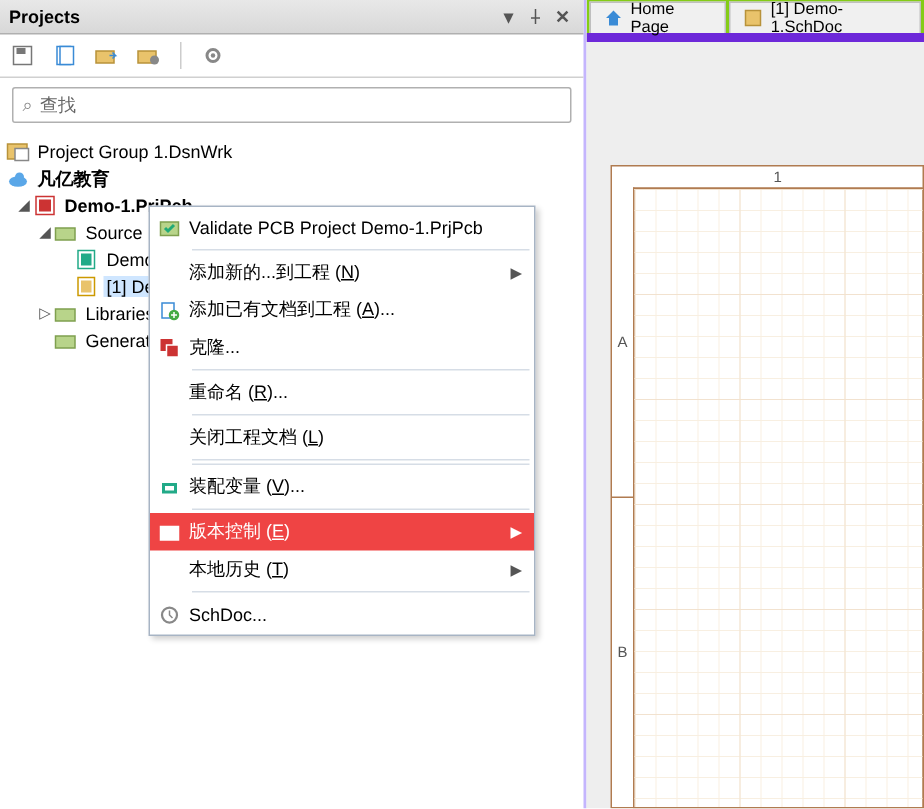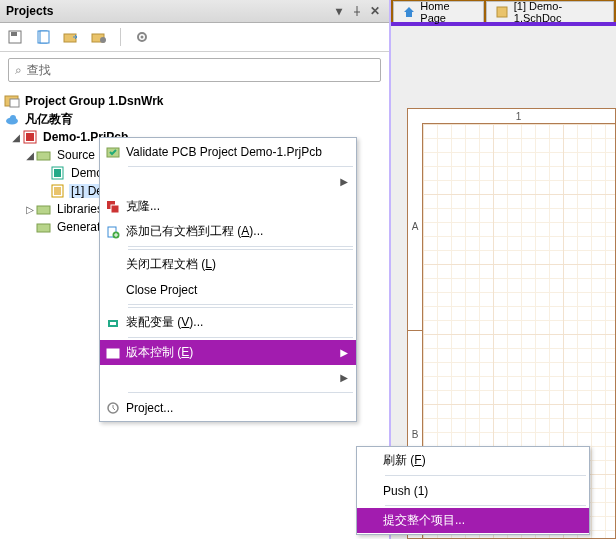--- a/index.html
+++ b/index.html
@@ -13,38 +13,38 @@
 .toolbar .sep{width:1px;height:18px;background:#ccc;margin:0 2px}
 .searchbox{margin:6px 8px;height:22px;border:1px solid #b0b0b0;border-radius:2px;display:flex;align-items:center;padding:0 6px;color:#666}
 .searchbox .mag{margin-right:5px;color:#888}
 .tree{flex:1;overflow:hidden;padding:4px 0 0 4px}
 .node{display:flex;align-items:center;height:18px;white-space:nowrap}
 .node .tw{width:12px;text-align:center;color:#555;font-size:10px}
 .node .nic{width:16px;height:16px;margin-right:3px;display:flex;align-items:center;justify-content:center}
 .node .lbl{padding:0 2px}
 .sel{background:#cfe6ff}
 .right{flex:1;display:flex;flex-direction:column;background:#fff}
-.tabbar{height:22px;display:flex;align-items:flex-end;padding-left:2px;background:#a16207;border-bottom:4px solid #6d28d9}
+.tabbar{height:22px;display:flex;align-items:flex-end;padding-left:2px;background:#84cc16;border-bottom:6px solid #6d28d9}
 .tab{height:20px;border:1px solid #bfbfbf;border-bottom:none;background:#f0f0f0;display:flex;align-items:center;padding:0 8px;margin-right:2px;font-size:11px;gap:5px}
 .tab .tic{width:14px;height:14px;display:flex;align-items:center;justify-content:center}
 .sheet{flex:1;background:#eee;position:relative;overflow:hidden}
 .frame{position:absolute;left:16px;top:82px;right:0;bottom:0;background:#fff;border:1px solid #b07b50}
 .frame .inner{position:absolute;left:14px;top:14px;right:-1px;bottom:-1px;border:1px solid #b07b50}
 .frame .colhdr{position:absolute;left:14px;right:0;top:0;height:14px;border-bottom:1px solid #b07b50;display:flex;align-items:center;justify-content:center;font-size:10px;color:#555}
 .frame .rowhdr{position:absolute;left:0;top:14px;bottom:0;width:14px;border-right:1px solid #b07b50;display:flex;flex-direction:column}
 .frame .rowcell{flex:1;display:flex;align-items:center;justify-content:center;font-size:10px;color:#555;border-bottom:1px solid #b07b50}
 .grid{position:absolute;inset:0;background-image:linear-gradient(#f2e2cf 1px,transparent 1px),linear-gradient(90deg,#f2e2cf 1px,transparent 1px),linear-gradient(#f8efe1 1px,transparent 1px),linear-gradient(90deg,#f8efe1 1px,transparent 1px);background-size:70px 70px,70px 70px,14px 14px,14px 14px}
 .ctxmenu{position:absolute;background:#fff;border:1px solid #a7b4c4;box-shadow:2px 2px 4px rgba(0,0,0,.2);padding:1px 0;z-index:10}
 .ctxmenu.main{left:99px;top:137px;width:256px}
 .ctxmenu.sub{left:356px;top:446px;width:232px}
 .mi{height:25px;display:flex;align-items:center;position:relative}
 .mi .mic{width:26px;display:flex;align-items:center;justify-content:center}
 .mi .mlbl{flex:1;padding-right:14px}
 .mi .arr{position:absolute;right:8px;color:#555;font-size:10px}
-.mi.hi{background:#a21caf;color:#fff}
+.mi.hi{background:#ef4444;color:#fff}
 .mi.hi .arr{color:#fff}
 .mi.hi .mic svg *{stroke:#fff;fill:#fff}
 .msep{height:1px;background:#d6dde6;margin:2px 3px 2px 28px}
 u{text-decoration:underline}
 svg{display:block}
 </style>
 </head>
 <body>
 
 <div class="app">
@@ -98,21 +98,21 @@
       <span>查找</span>
     </div>
     <div class="tree">
       <div class="node" style="padding-left:0">
         <span class="nic">
             <svg width="16" height="16">
               <rect x="1" y="3" width="13" height="10" fill="#e9c36b" stroke="#b8923a"></rect>
               <rect x="6" y="6" width="9" height="8" fill="#fff" stroke="#888"></rect>
             </svg>
           </span>
-        <span class="lbl" style="font-weight:bold">Project Group 1.DsnWrk</span>
+        <span class="lbl" style="font-weight:normal">Project Group 1.DsnWrk</span>
       </div>
       <div class="node" style="padding-left:0">
         <span class="nic">
             <svg width="16" height="16">
               <ellipse cx="8" cy="10" rx="6" ry="3.5" fill="#5aa7e8"></ellipse>
               <circle cx="9" cy="7" r="3" fill="#5aa7e8"></circle>
             </svg>
           </span>
         <span class="lbl" style="font-weight:bold">凡亿教育</span>
       </div>
@@ -178,51 +178,52 @@
             <svg width="14" height="14">
               <rect x="1" y="3" width="12" height="9" fill="#b8d48a" stroke="#7fa04f"></rect>
               <path d="M4 7l2 2 4-4" stroke="#2a7" fill="none" stroke-width="2"></path>
             </svg>
           </span>
           <span class="mlbl">Validate PCB Project Demo-1.PrjPcb</span>
         </div>
       <div class="msep"></div>
       <div class="mi">
           <span class="mic"></span>
+          <span class="mlbl">添加新的...到工程 (<u>N</u>)</span>
           <span class="arr">▶</span>
-        </div>
-      <div class="mi">
-          <span class="mic">
-            <svg width="14" height="14">
-              <rect x="1" y="1" width="8" height="8" fill="#c33"></rect>
-              <rect x="5" y="5" width="8" height="8" fill="#c33" stroke="#fff"></rect>
-            </svg>
-          </span>
-          <span class="mlbl">克隆...</span>
         </div>
       <div class="mi">
           <span class="mic">
             <svg width="14" height="14">
               <rect x="2" y="2" width="8" height="10" fill="#fff" stroke="#3a8bd6"></rect>
               <circle cx="10" cy="10" r="3.5" fill="#4a4"></circle>
               <path d="M10 8v4M8 10h4" stroke="#fff"></path>
             </svg>
           </span>
           <span class="mlbl">添加已有文档到工程 (<u>A</u>)...</span>
         </div>
-      <div class="msep"></div>
+      <div class="mi">
+          <span class="mic">
+            <svg width="14" height="14">
+              <rect x="1" y="1" width="8" height="8" fill="#c33"></rect>
+              <rect x="5" y="5" width="8" height="8" fill="#c33" stroke="#fff"></rect>
+            </svg>
+          </span>
+          <span class="mlbl">克隆...</span>
+        </div>
+      <div class="msep"></div>
+      <div class="mi">
+          <span class="mic"></span>
+          <span class="mlbl">重命名 (<u>R</u>)...</span>
+        </div>
       <div class="msep"></div>
       <div class="mi">
           <span class="mic"></span>
           <span class="mlbl">关闭工程文档 (<u>L</u>)</span>
         </div>
-      <div class="mi">
-          <span class="mic"></span>
-          <span class="mlbl">Close Project</span>
-        </div>
       <div class="msep"></div>
       <div class="msep"></div>
       <div class="mi">
           <span class="mic">
             <svg width="14" height="14">
               <rect x="2" y="4" width="10" height="7" fill="#2a8"></rect>
               <rect x="4" y="6" width="6" height="3" fill="#fff"></rect>
             </svg>
           </span>
           <span class="mlbl">装配变量 (<u>V</u>)...</span>
@@ -233,31 +234,32 @@
             <svg width="14" height="14">
               <rect x="1" y="3" width="12" height="9" fill="#2a8"></rect>
               <path d="M4 7h6M7 5v4" stroke="#fff"></path>
             </svg>
           </span>
           <span class="mlbl">版本控制 (<u>E</u>)</span>
           <span class="arr">▶</span>
         </div>
       <div class="mi">
           <span class="mic"></span>
+          <span class="mlbl">本地历史 (<u>T</u>)</span>
           <span class="arr">▶</span>
         </div>
       <div class="msep"></div>
       <div class="mi">
           <span class="mic">
             <svg width="14" height="14">
               <circle cx="7" cy="7" r="5" fill="none" stroke="#888" stroke-width="1.5"></circle>
               <path d="M7 4v3l2 2" stroke="#888" fill="none"></path>
             </svg>
           </span>
-          <span class="mlbl">Project...</span>
+          <span class="mlbl">SchDoc...</span>
         </div>
     </div>
   </div>
 
   <div class="right">
     <div class="tabbar">
       <div class="tab">
         <span class="tic">
             <svg width="12" height="12">
               <path d="M6 1 1 6h2v5h6V6h2z" fill="#3a8bd6"></path>
@@ -287,29 +289,13 @@
               <span>B</span>
             </div>
         </div>
         <div class="inner">
             <div class="grid"></div>
           </div>
       </div>
     </div>
   </div>
 
-  <div class="ctxmenu sub">
-    <div class="mi">
-        <span class="mic"></span>
-        <span class="mlbl">刷新 (<u>F</u>)</span>
-      </div>
-    <div class="msep"></div>
-    <div class="mi">
-        <span class="mic"></span>
-        <span class="mlbl">Push (1)</span>
-      </div>
-    <div class="msep"></div>
-    <div class="mi hi">
-        <span class="mic"></span>
-        <span class="mlbl">提交整个项目...</span>
-      </div>
-  </div>
 </div>
 
 </body></html>

